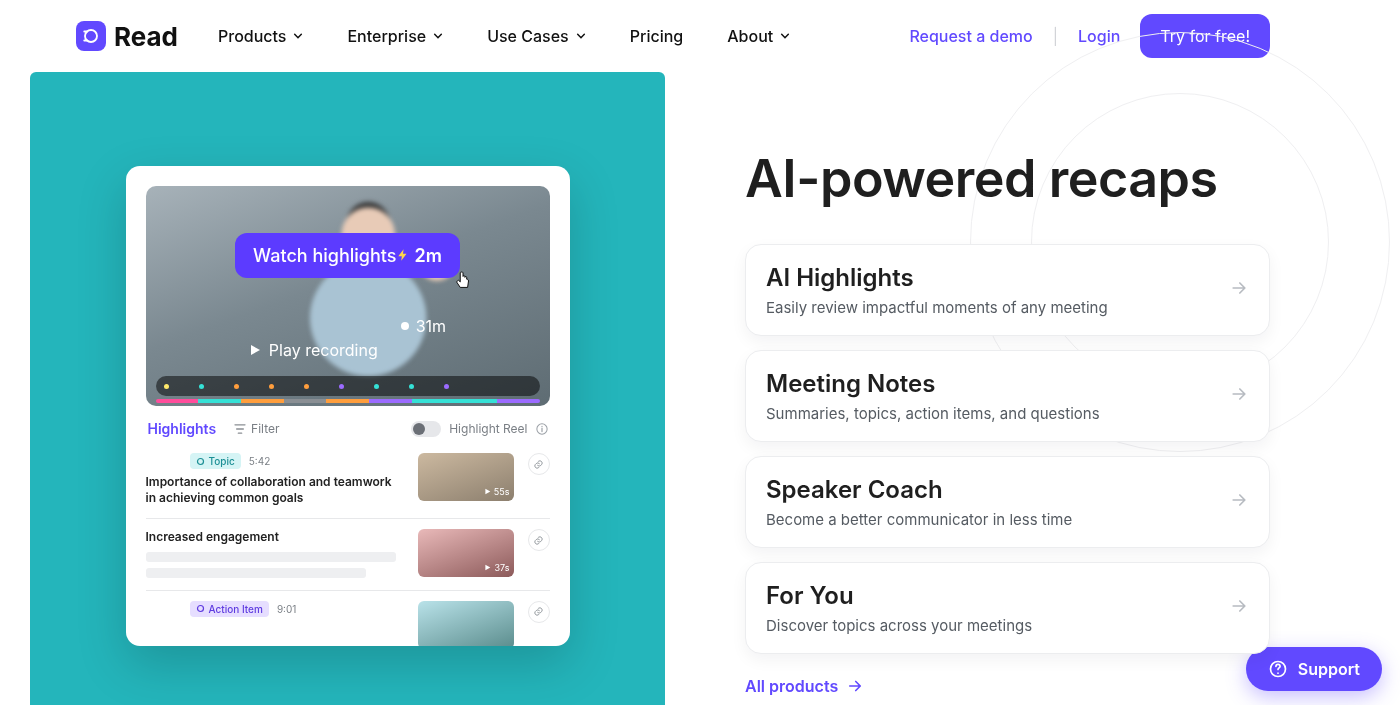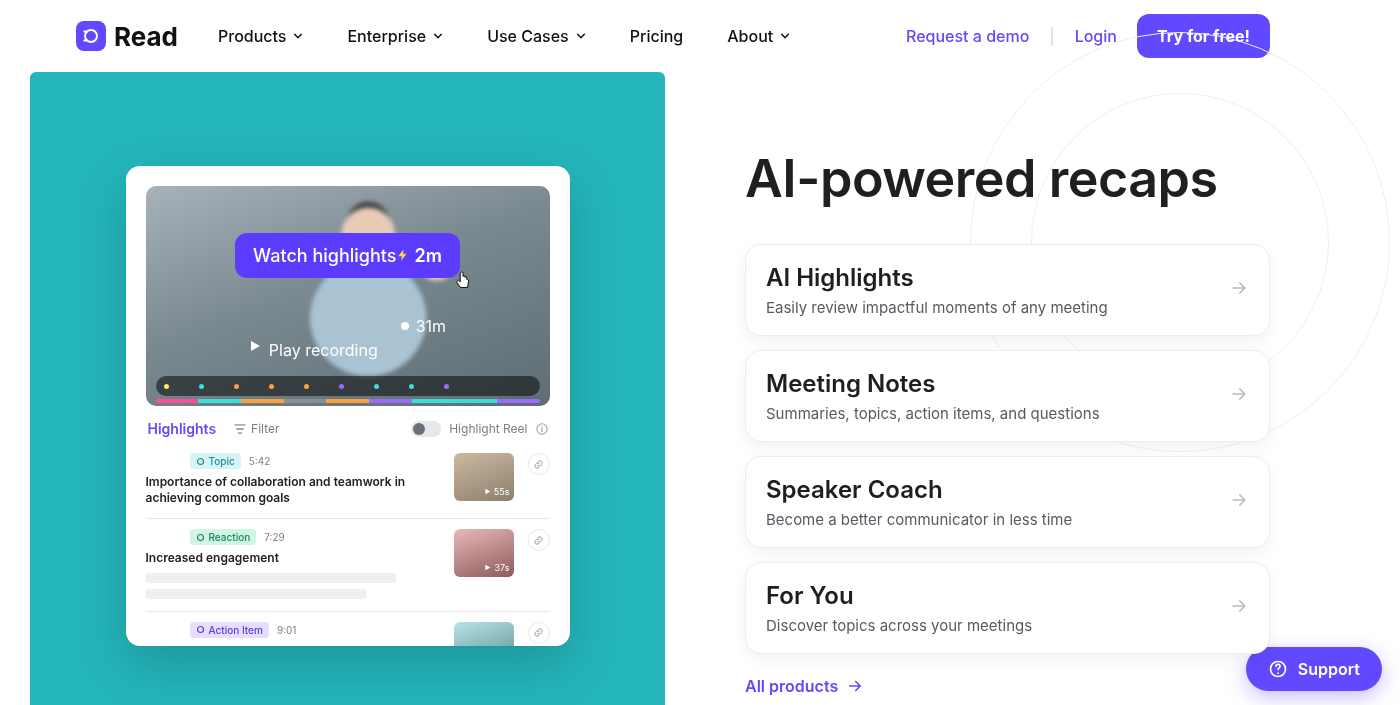--- a/index.html
+++ b/index.html
@@ -18,40 +18,40 @@
   .logo{display:flex;align-items:center;gap:8px;}
   .logo-icon{width:30px;height:30px;background:var(--purple);border-radius:8px;display:flex;align-items:center;justify-content:center;}
   .logo-text{font-size:26px;font-weight:700;color:#111;}
   .nav-items{display:flex;align-items:center;gap:44px;}
   .nav-item{display:flex;align-items:center;gap:7px;font-size:16px;font-weight:500;color:#111;cursor:pointer;}
   .chev{width:10px;height:10px;}
   .nav-right{margin-left:auto;display:flex;align-items:center;gap:20px;}
   .link-purple{color:var(--purple);font-size:16px;font-weight:500;cursor:pointer;}
   .link-login{color:var(--purple);font-size:16px;font-weight:500;cursor:pointer;}
   .divider{color:#D2D4D8;font-size:16px;}
-  .btn-cta{background:var(--purple);color:#fff;border:none;border-radius:12px;padding:12px 20px;font-size:16px;font-weight:700;cursor:pointer;}
+  .btn-cta{background:var(--purple);color:#fff;border:none;border-radius:12px;padding:12px 20px;font-size:16px;font-weight:400;cursor:pointer;}
   
   .main{display:flex;padding:0 130px;gap:80px;}
   
   .left-wrap{width:635px;position:relative;margin-left:-100px;}
   .teal-bg{background:var(--teal);width:635px;height:640px;border-radius:6px;display:flex;align-items:flex-start;justify-content:center;padding-top:94px;}
   .player-card{width:444px;background:#FFFFFF;border-radius:14px;box-shadow:0 18px 50px rgba(0,0,0,.18);padding:20px 20px 0 20px;height:480px;overflow:hidden;}
   .video{height:220px;border-radius:10px;background:linear-gradient(160deg,#A7B2B9 0%,#7A8890 45%,#5E6C73 100%);position:relative;overflow:hidden;}
   .video::before{content:"";position:absolute;inset:0;background:
     radial-gradient(circle at 55% 22%, #E8CBB7 0%, #E8CBB7 9%, transparent 10%),
     radial-gradient(circle at 55% 17%, #3B3B3B 0%, #3B3B3B 7%, transparent 8%),
     radial-gradient(circle at 72% 35%, #E8CBB7 0%, #E8CBB7 5%, transparent 6%),
     radial-gradient(circle at 55% 60%, #A9C3D3 0%, #A9C3D3 22%, transparent 23%);
     filter:blur(2px);}
   .video-overlay{position:absolute;inset:0;display:flex;flex-direction:column;align-items:center;justify-content:center;gap:14px;}
   .btn-highlights{background:#5C3BFF;color:#fff;display:flex;align-items:center;font-size:18px;font-weight:500;border-radius:12px;padding:12px 18px;position:relative;cursor:pointer;}
   .btn-highlights .time{display:flex;align-items:center;gap:4px;font-weight:600;}
   .cursor-hand{position:absolute; right:-14px; bottom:-14px; width:22px;height:22px;}
   .row2{display:flex;align-items:center;gap:22px;color:#FFFFFF;font-size:16px;}
-  .play-row{display:flex;align-items:flex-start;gap:8px;cursor:pointer;margin-top:48px;}
+  .play-row{display:flex;align-items:center;gap:8px;cursor:pointer;margin-top:48px;}
   .dot-row{display:flex;align-items:center;gap:6px;cursor:pointer;}
   .timeline{position:absolute;left:10px;right:10px;bottom:10px;height:20px;background:rgba(0,0,0,.5);border-radius:10px;display:flex;align-items:center;padding:0 8px;gap:30px;}
   .tl-segments{position:absolute;left:10px;right:10px;bottom:3px;height:4px;display:flex;border-radius:2px;overflow:hidden;}
   .seg{flex:1;}
   .tl-dot{width:5px;height:5px;border-radius:50%;}
   
   .hl-head{display:flex;align-items:center;justify-content:space-between;padding:14px 2px 6px 2px;}
   .hl-left{display:flex;align-items:center;gap:18px;}
   .hl-title{color:var(--purple);font-size:14px;font-weight:600;}
   .hl-filter{display:flex;align-items:center;gap:5px;color:#7A7F85;font-size:12px;}
@@ -61,21 +61,21 @@
   .hl-item{display:flex;gap:14px;padding:10px 0 12px 0;border-bottom:1px solid var(--border);}
   .hl-body{flex:1;}
   .tags{display:flex;align-items:center;gap:8px;margin-bottom:5px;}
   .tag{display:inline-flex;align-items:center;gap:4px;font-size:10px;border-radius:4px;padding:2px 6px;font-weight:500;margin-left:44px;}
   .tag-topic{background:#D5F4F5;color:#1C8F95;}
   .tag-reaction{background:#D1F5E4;color:#168A57;}
   .tag-action{background:#E6DEFF;color:#5E3BE0;text-align:center;}
   .tag-time{font-size:10px;color:#7A7F85;}
   .hl-text{font-size:12px;font-weight:600;color:#222;line-height:1.35;max-width:260px;}
   .skeleton{height:10px;background:#EEEFF1;border-radius:3px;margin-top:6px;}
-  .thumb{width:60px;height:48px;border-radius:6px;background:linear-gradient(160deg,#CCB9A0 0%,#8C7F6E 100%);position:relative;flex-shrink:0;}
+  .thumb{width:96px;height:48px;border-radius:6px;background:linear-gradient(160deg,#CCB9A0 0%,#8C7F6E 100%);position:relative;flex-shrink:0;}
   .thumb2{background:linear-gradient(160deg,#E9B9B9 0%,#8C5A5A 100%);}
   .thumb3{background:linear-gradient(160deg,#B9E2E9 0%,#5A8C8C 100%);}
   .thumb .dur{position:absolute;right:4px;bottom:4px;font-size:9px;color:#fff;display:flex;align-items:center;gap:3px;}
   .link-ico{width:22px;height:22px;border:1px solid var(--border);border-radius:50%;display:flex;align-items:center;justify-content:center;flex-shrink:0;color:#8B9096;}
   
   .right{flex:1;padding-top:75px;position:relative;}
   .circles{position:absolute;right:-120px;top:-40px;width:420px;height:420px;border:1px solid #EFEFF1;border-radius:50%;}
   .circles::before{content:"";position:absolute;inset:60px;border:1px solid #EFEFF1;border-radius:50%;}
   .right h1{font-size:52px;font-weight:600;letter-spacing:-.5px;margin-bottom:34px;position:relative;z-index:2;}
   .cards{display:flex;flex-direction:column;gap:14px;position:relative;z-index:2;justify-content:flex-end;}
@@ -235,26 +235,20 @@
                   </svg>55s</span>
               </div>
               <span class="link-ico">
                 <svg width="11" height="11" viewBox="0 0 24 24">
                   <path d="M10 14a5 5 0 007 0l2-2a5 5 0 00-7-7l-1 1M14 10a5 5 0 00-7 0l-2 2a5 5 0 007 7l1-1" stroke="currentColor" stroke-width="2" fill="none" stroke-linecap="round"></path>
                 </svg>
               </span>
             </div>
             <div class="hl-item">
               <div class="hl-body">
-                <div class="tags">
-                  <span class="tag tag-reaction"><svg width="9" height="9" viewBox="0 0 12 12">
-                      <circle cx="6" cy="6" r="4" fill="none" stroke="currentColor" stroke-width="1.6"></circle>
-                    </svg>Reaction</span>
-                  <span class="tag-time">7:29</span>
-                </div>
                 <div class="hl-text">Increased engagement</div>
                 <div class="skeleton" style="width: 250px;"></div>
                 <div class="skeleton" style="width: 220px;"></div>
               </div>
               <div class="thumb thumb2">
                 <span class="dur"><svg width="7" height="7" viewBox="0 0 10 10">
                     <path d="M2 1l7 4-7 4z" fill="#fff"></path>
                   </svg>37s</span>
               </div>
               <span class="link-ico">

